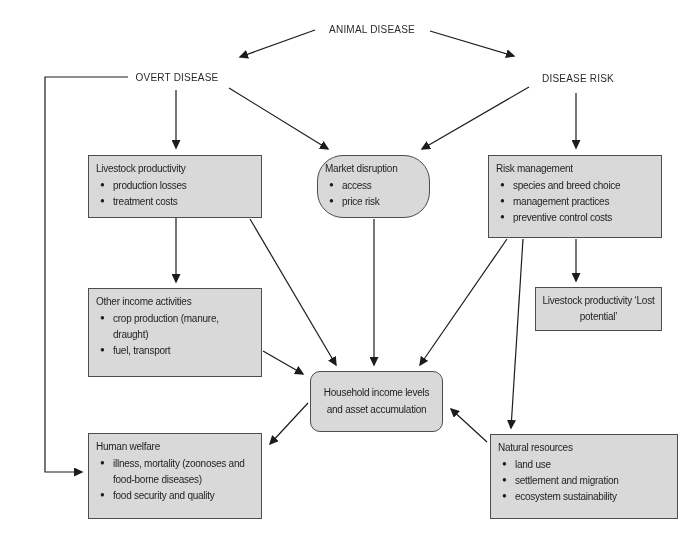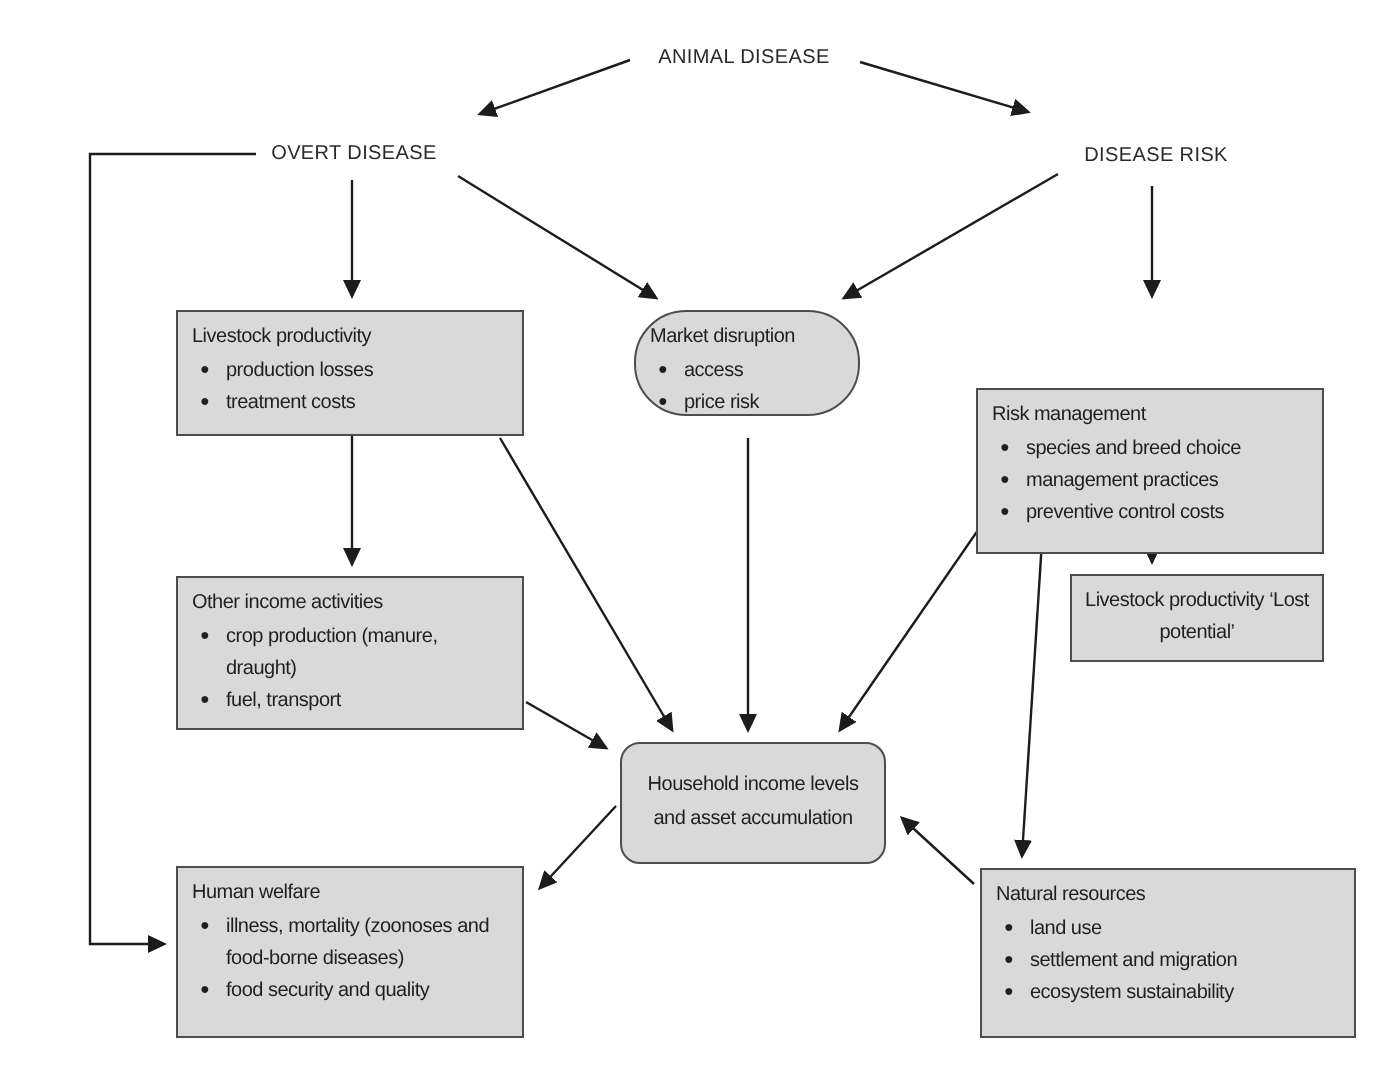--- a/index.html
+++ b/index.html
@@ -92,38 +92,38 @@
   <div class="node-label" style="left:578px; top:78px;">DISEASE RISK</div>
 
   <div class="box" style="left:88px; top:155px; width:174px; height:63px;">
     <div class="title">Livestock productivity</div>
     <ul>
       <li>production losses</li>
       <li>treatment costs</li>
     </ul>
   </div>
 
-  <div class="box" style="left:317px; top:155px; width:113px; height:53px;border-radius:26px;">
+  <div class="box" style="left:317px; top:155px; width:113px; height:63px;border-radius:26px;">
     <div class="title">Market disruption</div>
     <ul>
       <li>access</li>
       <li>price risk</li>
     </ul>
   </div>
 
-  <div class="box" style="left:488px; top:155px; width:174px; height:83px;margin-top:39px;">
+  <div class="box" style="left:488px; top:155px; width:174px; height:83px;">
     <div class="title">Risk management</div>
     <ul>
       <li>species and breed choice</li>
       <li>management practices</li>
       <li>preventive control costs</li>
     </ul>
   </div>
 
-  <div class="box" style="left:88px; top:288px; width:174px; height:77px;">
+  <div class="box" style="left:88px; top:288px; width:174px; height:89px;">
     <div class="title">Other income activities</div>
     <ul>
       <li>crop production (manure, draught)</li>
       <li>fuel, transport</li>
     </ul>
   </div>
 
   <div class="box centered" style="left:535px; top:287px; width:127px; height:44px;">
     <div>Livestock productivity ‘Lost potential’</div>
   </div>

